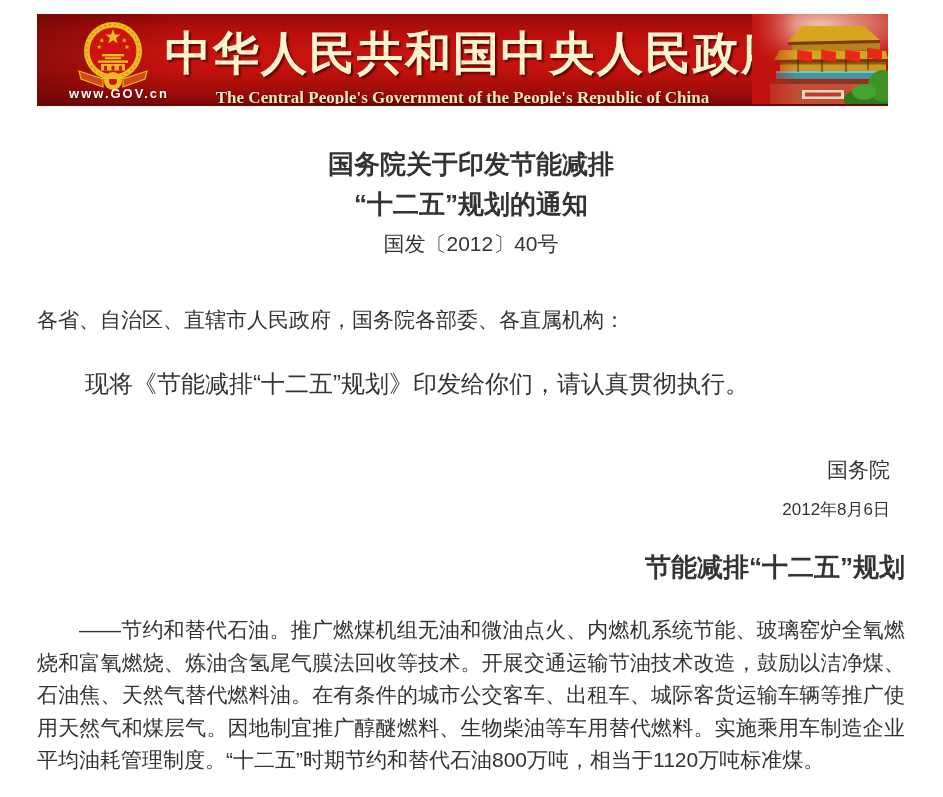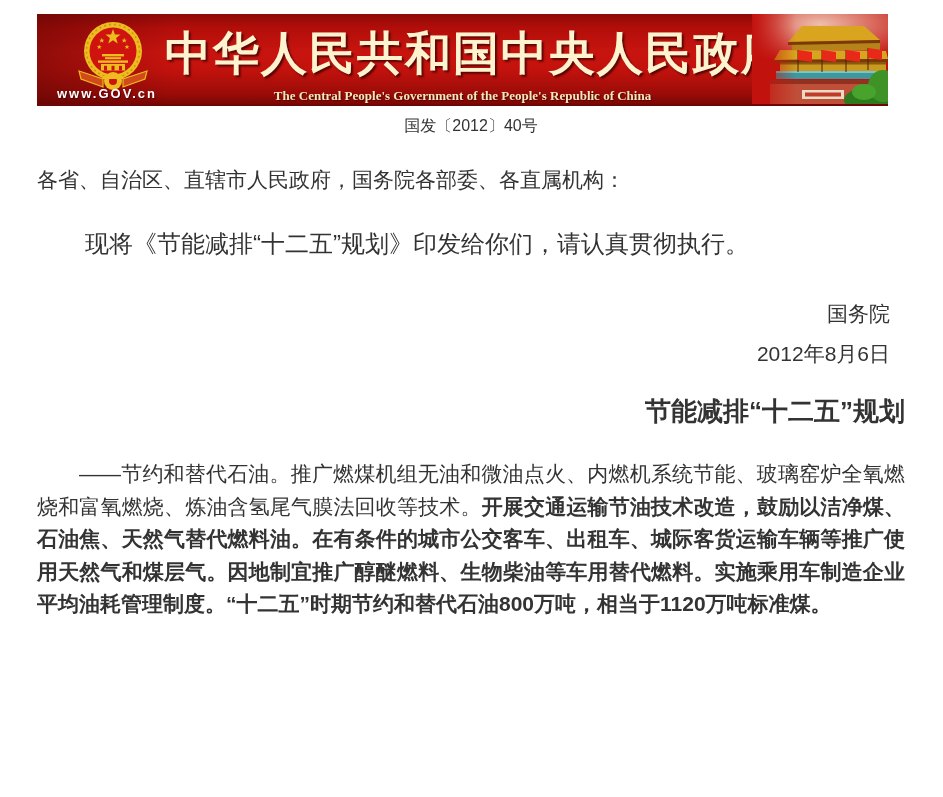--- a/index.html
+++ b/index.html
@@ -22,102 +22,102 @@
       linear-gradient(180deg, #8e0a07 0%, #b30e0a 16%, #c8140f 42%, #c3120d 62%, #9c0c08 88%, #7c0705 100%);
     border-bottom: 2px solid #6e0605;
     overflow: hidden;
     cursor: pointer;
   }
   .emblem-wrap {
     position: absolute; left: 36px; top: 5px; width: 80px; height: 72px;
   }
   .gov-url {
     position: absolute; left: 20px; bottom: 3px; width: 112px;
-    text-align: left;
+    text-align: right;
     color: #ffffff;
     font-size: 13px; font-weight: bold; letter-spacing: 2px;
     text-shadow: 1px 1px 1px rgba(60,0,0,0.7);
     white-space: nowrap;
   }
   .banner-titles {
     position: absolute; left: 128px; right: 128px; top: 0; height: 100%;
     text-align: center;
   }
   .banner-title-cn {
     margin-top: 9px;
     font-size: 46px; font-weight: bold; letter-spacing: 2px;
     color: #fdf3cf;
     text-shadow: 2px 2px 2px rgba(70,3,2,0.85);
     white-space: nowrap;
   }
   .banner-subtitle-en {
     margin-top: 3px;
     font-family: "Liberation Serif", "DejaVu Serif", serif;
-    font-size: 13px; font-weight: bold;
+    font-size: 17px; font-weight: bold;
     color: #f3e8bd;
     text-shadow: 1px 1px 1px rgba(70,3,2,0.8);
     white-space: nowrap;
   }
   .gate-wrap {
     position: absolute; right: 0; top: 0; width: 136px; height: 92px;
   }
 
   
   .content { margin: 0 38px 0 37px; width: 868px; }
   .doc-title {
     margin-top: 38px;
     text-align: center;
     font-size: 26px; font-weight: bold;
     line-height: 40px;
     color: #333333;
   }
   .doc-number {
     margin-top: 6px;
     text-align: center;
-    font-size: 16px;
+    font-size: 21px;
     line-height: 28px;
   }
   .salutation {
-    margin-top: 26px;
+    margin-top: 48px;
     font-size: 21px;
     line-height: 28px;
   }
   .notice-body {
     margin-top: 36px;
     font-size: 24px;
     line-height: 28px;
     text-indent: 2em;
   }
   .signer {
-    margin-top: 42px;
+    margin-top: 58px;
     padding-right: 15px;
     text-align: right;
     font-size: 21px; line-height: 28px;
   }
   .sign-date {
     margin-top: 12px;
     padding-right: 15px;
     text-align: right;
-    font-size: 21px; line-height: 28px;
+    font-size: 17px; line-height: 28px;
   }
   .section-heading {
     margin-top: 26px;
     text-align: right;
     font-size: 26px; font-weight: bold;
     line-height: 34px;
   }
   .plan-paragraph {
     margin-top: 30px;
     font-size: 21px;
     line-height: 32.5px;
     text-align: justify;
     text-justify: inter-ideograph;
     text-indent: 2em;
   }
-  .plan-paragraph strong { font-weight: 700; }
+  .plan-paragraph strong { font-weight: 400; }
 </style>
 </head>
 <body>
 
 <div class="page">
 
   <div class="banner">
 
     <div class="emblem-wrap">
       <svg width="80" height="72" viewBox="0 0 80 72" aria-hidden="true">
@@ -211,20 +211,24 @@
         <ellipse cx="131" cy="72" rx="15" ry="16" fill="#3f9326"></ellipse>
         <ellipse cx="112" cy="78" rx="12" ry="8" fill="#47a32c"></ellipse>
 
         <rect width="44" height="92" fill="url(#blendL)"></rect>
       </svg>
     </div>
   </div>
 
   <div class="content">
 
+    <div class="doc-title">
+      <div>国务院关于印发节能减排</div>
+      <div>“十二五”规划的通知</div>
+    </div>
 
     <div class="doc-number">国发〔2012〕40号</div>
 
     <div class="salutation">各省、自治区、直辖市人民政府，国务院各部委、各直属机构：</div>
 
     <p class="notice-body">现将《节能减排“十二五”规划》印发给你们，请认真贯彻执行。</p>
 
     <div class="signer">国务院</div>
     <div class="sign-date">2012年8月6日</div>
 

